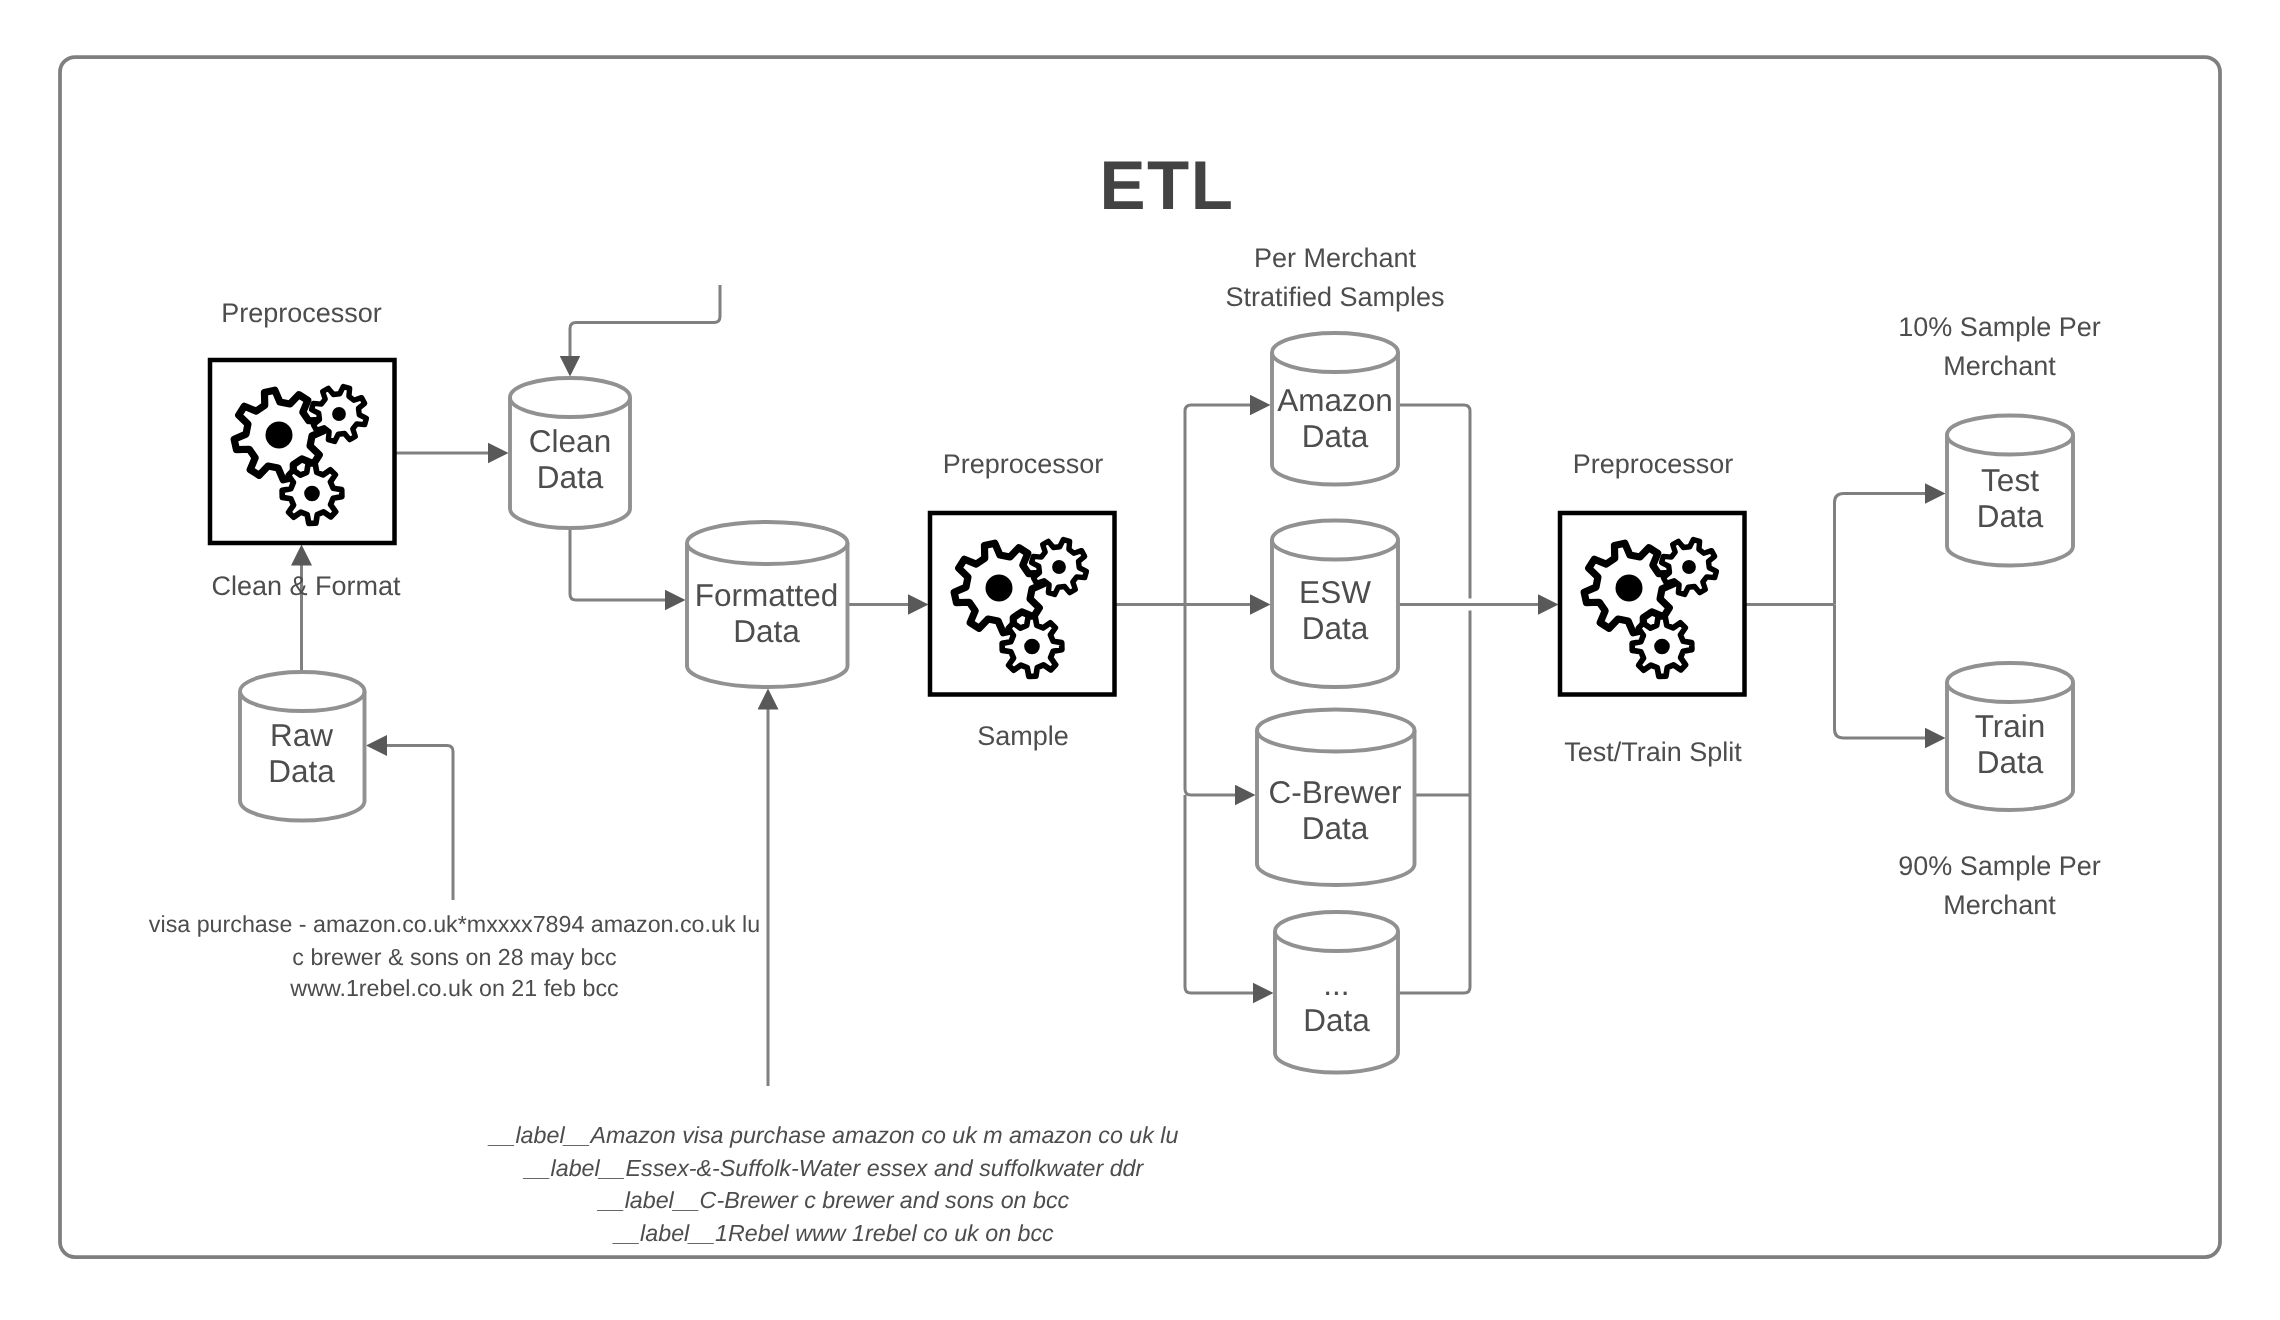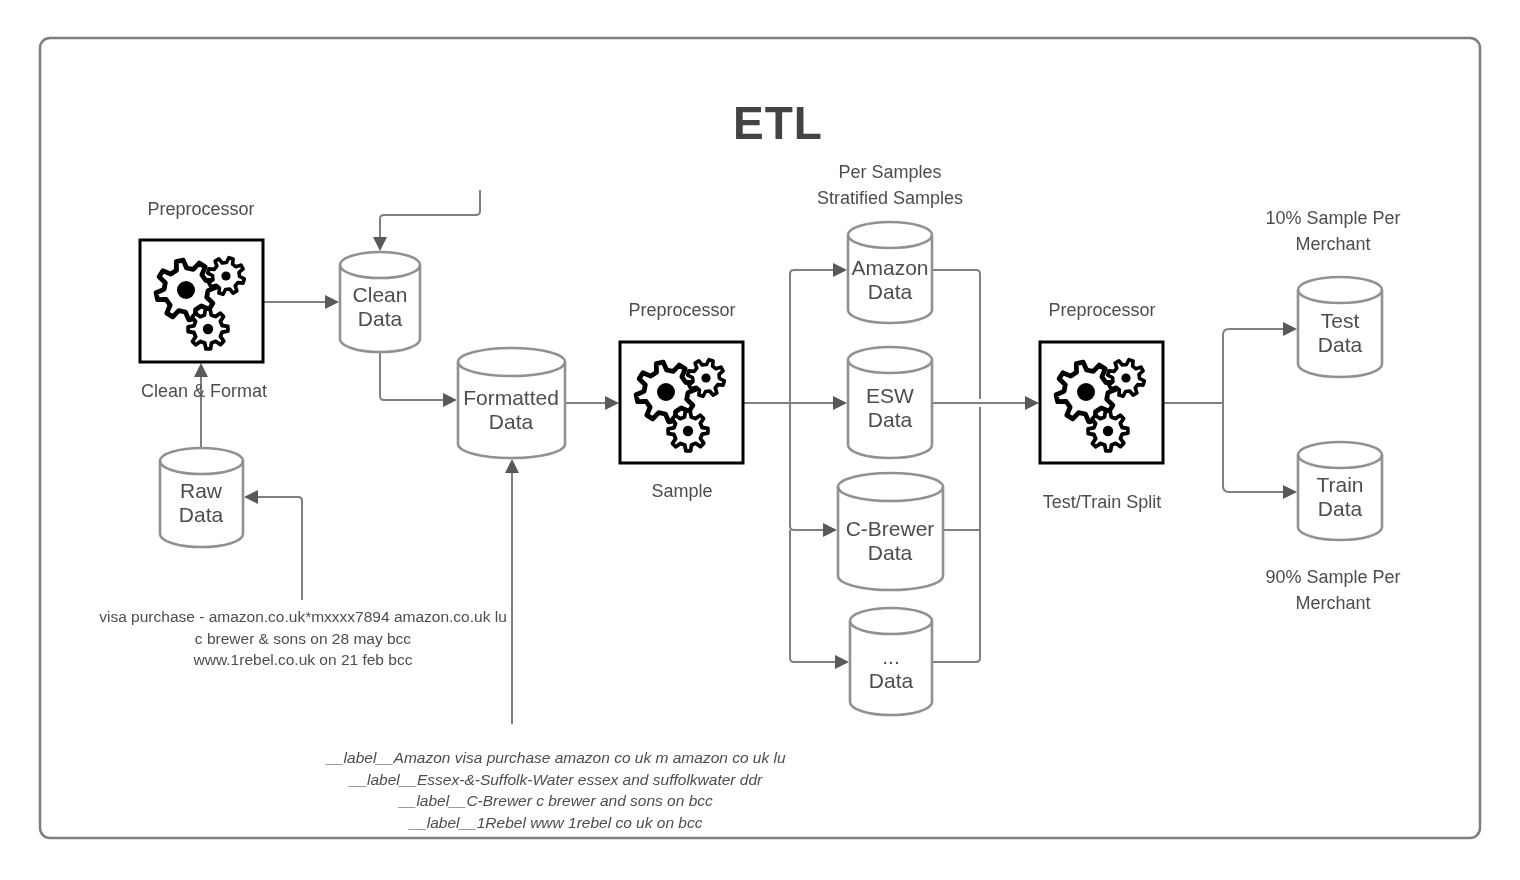--- a/index.html
+++ b/index.html
@@ -127,21 +127,21 @@
   <div class="lbl" style="left:201px;top:209px;">Preprocessor</div>
   <div class="lbl" style="left:204px;top:391px;">Clean &amp; Format</div>
 
   <div class="lbl" style="left:682px;top:310px;">Preprocessor</div>
   <div class="lbl" style="left:682px;top:491px;">Sample</div>
 
   <div class="lbl" style="left:1102px;top:310px;">Preprocessor</div>
   <div class="lbl" style="left:1102px;top:502px;">Test/Train Split</div>
 
   <div class="lbl grp-lbl" style="left:890px;top:185px;">
-    <div>Per Samples</div>
+    <div>Per Merchant</div>
     <div>Stratified Samples</div>
   </div>
   <div class="lbl grp-lbl" style="left:1333px;top:231px;text-align:center;">
     <div>10% Sample Per</div>
     <div>Merchant</div>
   </div>
   <div class="lbl grp-lbl" style="left:1333px;top:590px;">
     <div>90% Sample Per</div>
     <div>Merchant</div>
   </div>

